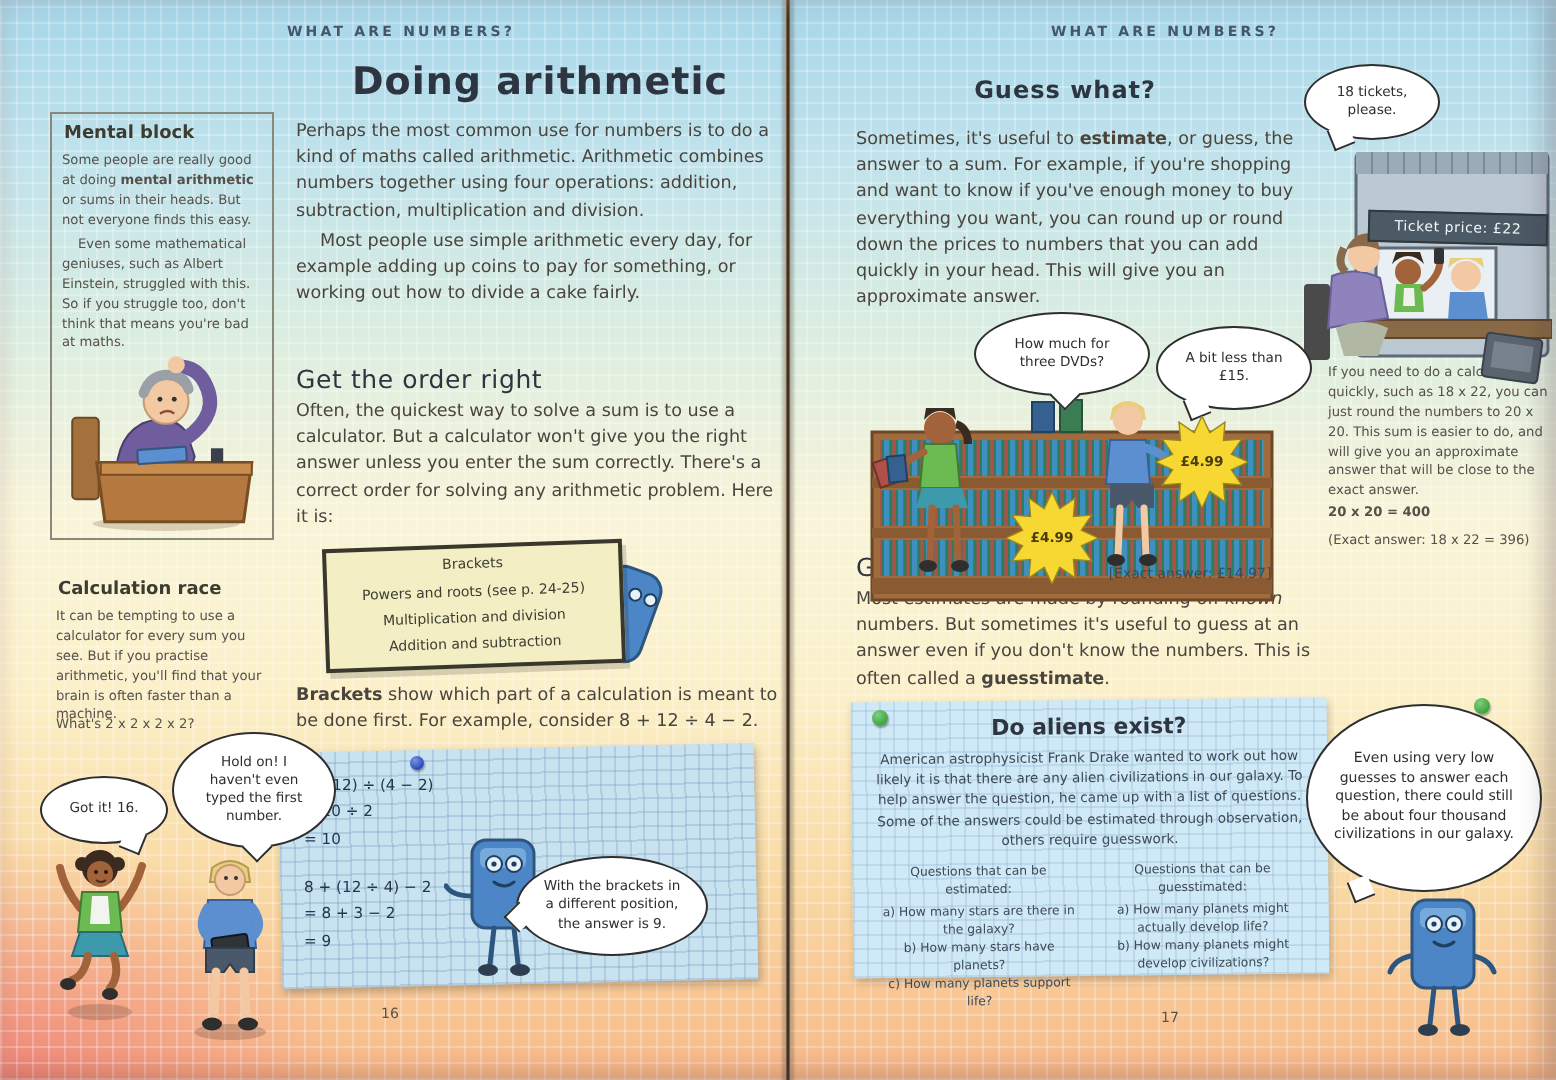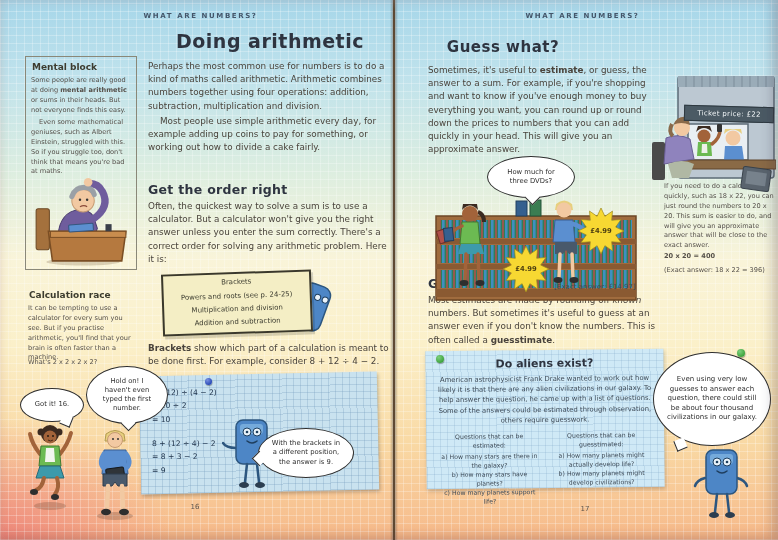--- a/index.html
+++ b/index.html
@@ -17,21 +17,21 @@
       radial-gradient(240px 170px at 0% 100%, rgba(231,92,108,.55), rgba(231,92,108,0) 72%),
       linear-gradient(180deg,#a6d6e9 0%,#bfe2ec 14%,#ddeee0 32%,#f9f4d9 48%,#fbf0c9 64%,#f9d9a4 82%,#f6b98a 100%)}
   .page.right{left:395px;width:383px}
   .fold{position:absolute;left:390px;top:0;width:8px;height:540px;z-index:9;
     background:linear-gradient(90deg,rgba(0,0,0,0) 0%,rgba(60,50,40,.35) 35%,#1c1a18 50%,rgba(60,50,40,.35) 65%,rgba(0,0,0,0) 100%)}
   .spread::after{content:"";position:absolute;inset:0;pointer-events:none;z-index:40;
     box-shadow:inset -7px 0 12px rgba(40,40,60,.18), inset 0 -6px 12px rgba(150,60,50,.15), inset 0 4px 8px rgba(255,255,255,.15)}
   .abs{position:absolute;box-sizing:border-box}
   .small-header{font-size:7px;font-weight:bold;letter-spacing:1.6px;color:#44566a;text-align:center;z-index:3}
   .page-title{font-size:19px;font-weight:bold;color:#2e3440;text-align:center;letter-spacing:.5px;z-index:3}
-  .h2{font-size:12.5px;font-weight:bold;color:#2e3440;letter-spacing:.3px;z-index:3}
+  .h2{font-size:12.5px;font-weight:normal;color:#2e3440;letter-spacing:.3px;z-index:3}
   .body{font-size:8.8px;line-height:1.5;color:#4a443c;z-index:3}
   .indent{text-indent:12px}
   .side-title{font-size:9px;font-weight:bold;color:#3c3c30;z-index:3}
   .side-text{font-size:6.6px;line-height:1.5;color:#55504a;z-index:3}
   .pagenum{font-size:7px;color:#5a5248;text-align:center;z-index:3}
   .frame-box{border:1.2px solid #8a8878;z-index:2}
   .order-box{background:var(--box-cream,#f4eec5);border:2px solid #3a382c;transform:rotate(-2deg);
     box-shadow:2px 3px 0 rgba(0,0,0,.15);display:flex;flex-direction:column;justify-content:center;
     text-align:center;z-index:4}
   .order-line{font-size:7px;line-height:1.9;color:#3c3c30}
@@ -198,23 +198,27 @@
     <path d="M17,50 h24 v12 h-9 l-3,-4 -3,4 h-9 z" fill="#49596b" stroke="#2f3d4c" stroke-width="1"></path>
     <path d="M22,62 l-1,22 M36,62 l1,22" stroke="#f2c9a2" stroke-width="4.5" stroke-linecap="round"></path>
     <ellipse cx="20" cy="88" rx="5" ry="3.2" fill="#2e2e2e"></ellipse>
       <ellipse cx="38" cy="88" rx="5" ry="3.2" fill="#2e2e2e"></ellipse>
   </svg>
 
   <div class="abs pagenum" style="left:150px;top:503px;width:90px">16</div>
 
   <div class="abs small-header" style="left:500px;top:12px;width:165px">WHAT ARE NUMBERS?</div>
 
-  <div class="abs page-title" style="left:428px;top:38px;width:150px;text-align:center;font-size:15px">Guess what?</div>
+  <div class="abs page-title" style="left:428px;top:38px;width:150px;text-align:right;font-size:12px">Guess what?</div>
   <div class="abs body" style="left:428px;top:64px;width:226px"><span>Sometimes, it's useful to </span><b>estimate</b><span>, or guess, the answer to a sum. For example, if you're shopping and want to know if you've enough money to buy everything you want, you can round up or round down the prices to numbers that you can add quickly in your head. This will give you an approximate answer.</span></div>
 
+  <div class="bubble" style="left:652px;top:32px;width:68px;height:38px">
+      <span>18 tickets, please.</span>
+    <div class="tail t-bl"></div>
+    </div>
   <svg class="abs illus" style="left:648px;top:76px" width="128" height="126" viewBox="0 0 128 126">
     <rect x="30" y="0" width="96" height="102" rx="3" fill="#bcc8d2" stroke="#5c6b77" stroke-width="1.5"></rect>
     <rect x="30" y="0" width="96" height="11" fill="#9aacb8"></rect>
     <path d="M38,0 V11 M46,0 V11 M54,0 V11 M62,0 V11 M70,0 V11 M78,0 V11 M86,0 V11 M94,0 V11 M102,0 V11 M110,0 V11 M118,0 V11" stroke="#7c8d9a" stroke-width="1"></path>
     <rect x="40" y="48" width="60" height="36" fill="#e9eff3" stroke="#5c6b77" stroke-width="1.5"></rect>
     <path d="M48,56 q8,-8 16,0 l-2,-6 h-12 z" fill="#3b2a20"></path>
     <circle cx="56" cy="60" r="6.5" fill="#a2633a"></circle>
     <path d="M50,66 h13 l1,14 h-15 z" fill="#6cba52"></path>
     <path d="M54,68 h5 l.5,9 h-6 z" fill="#eef2ea"></path>
     <path d="M64,68 q8,-6 8,-14" stroke="#a2633a" stroke-width="3.5" fill="none" stroke-linecap="round"></path>
@@ -230,20 +234,24 @@
     <circle cx="34" cy="52" r="8" fill="#f2c9a2"></circle>
     <path d="M25,49 q4,-10 15,-8 l2,8 q-9,-4 -17,0" fill="#8a6a4a"></path>
     <path d="M24,48 q-4,8 1,12" stroke="#8a6a4a" stroke-width="4" fill="none"></path>
     <path d="M20,88 q14,-6 26,0 l-5,14 h-17 z" fill="#b0b8a4"></path>
   </svg>
   <div class="abs sign" style="left:684px;top:106px;width:90px;height:16px">Ticket price: £22</div>
 
   <div class="bubble" style="left:487px;top:156px;width:88px;height:42px">
       <span>How much for three DVDs?</span>
     <div class="tail t-b"></div>
+    </div>
+  <div class="bubble" style="left:578px;top:163px;width:78px;height:42px">
+      <span>A bit less than £15.</span>
+    <div class="tail t-bl"></div>
     </div>
   <svg class="abs illus" style="left:428px;top:196px" width="222" height="118" viewBox="0 0 222 118">
     <defs>
         <pattern id="sp" width="7" height="20" patternUnits="userSpaceOnUse">
       <rect width="7" height="20" fill="#2f7d5a"></rect>
       <rect width="2.6" height="20" fill="#3f8fc0"></rect>
       <rect x="4.2" width="1.6" height="20" fill="#b0504a"></rect>
     </pattern>
       </defs>
     <rect x="8" y="20" width="200" height="84" fill="#a06c3e" stroke="#6d4726" stroke-width="1.5"></rect>

